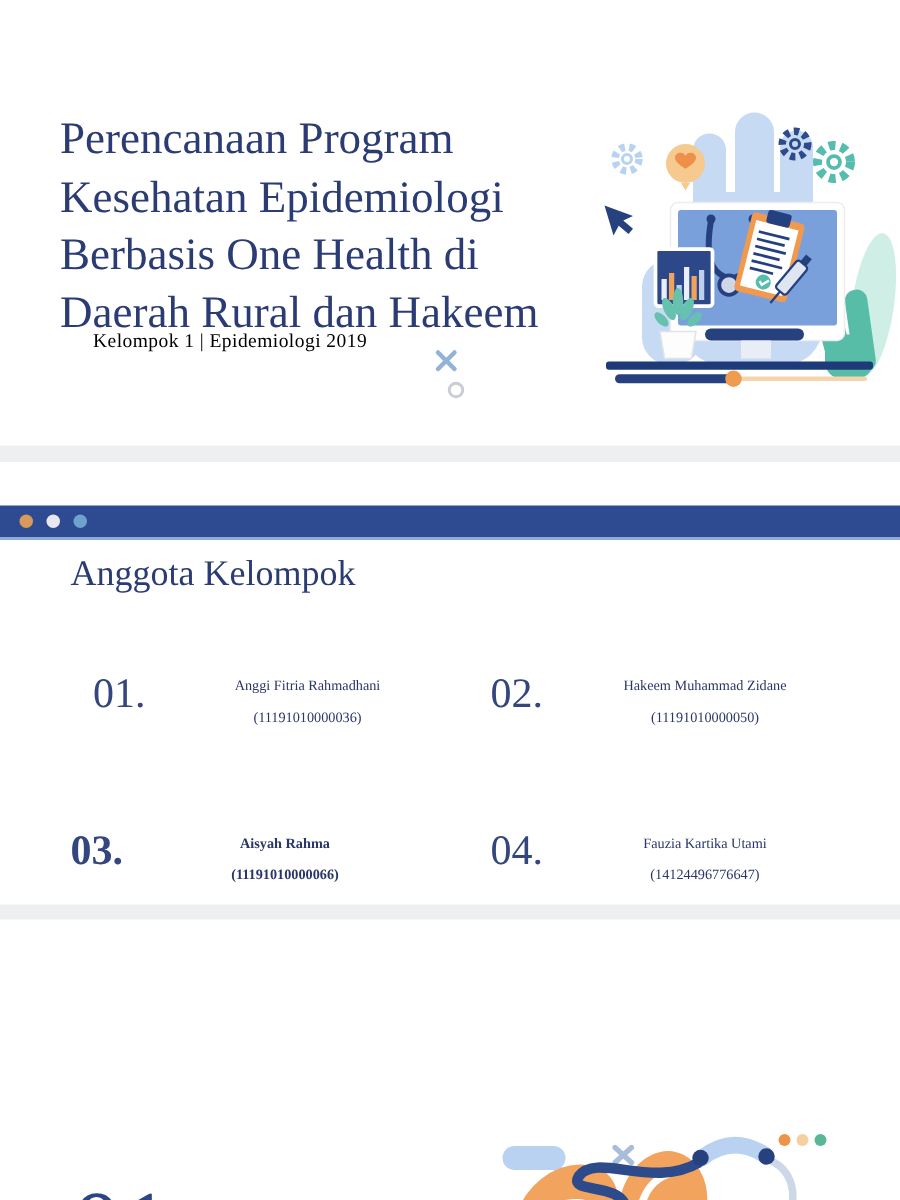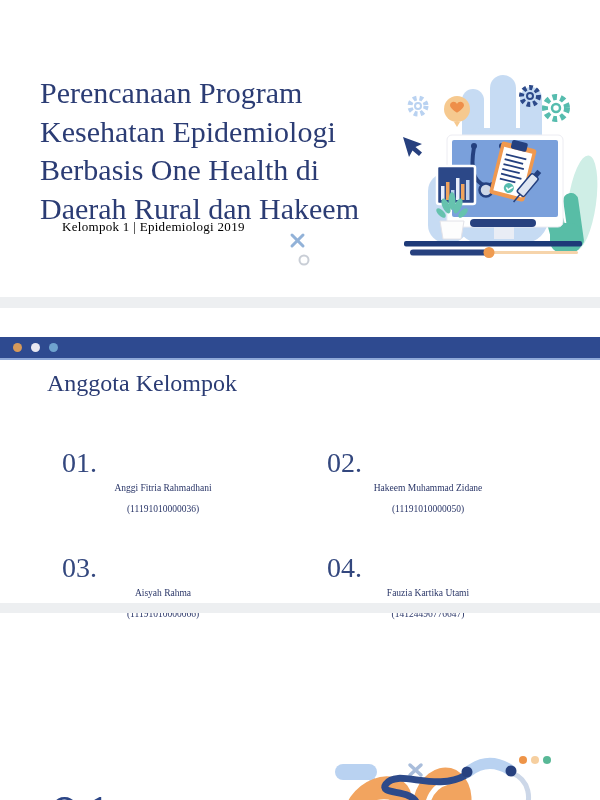--- a/index.html
+++ b/index.html
@@ -18,28 +18,28 @@
 
   
   #slide2{top:308px;height:295px;border-radius:24px;}
   .window-bar{position:absolute;left:0;top:29px;width:600px;height:21px;background:#2e4a90;
               border-bottom:2px solid #8fa9d9;display:flex;align-items:center;}
   .window-dot{width:9px;height:9px;border-radius:50%;margin-left:9px;}
   .window-dot.d1{background:#d79a5a;margin-left:13px;}
   .window-dot.d2{background:#e9e8f1;}
   .window-dot.d3{background:#6fa3cf;}
   .s2-heading{position:absolute;left:47px;top:62px;font-size:24px;color:#2b3c74;}
-  .member{position:absolute;display:flex;align-items:flex-start;flex-direction:column;}
+  .member{position:absolute;display:flex;align-items:flex-start;}
   .member-number{font-size:28px;line-height:30px;color:#33477e;width:42px;}
   .member-info{margin-left:22px;width:158px;text-align:center;padding-top:4px;}
   .member-name{font-size:9.5px;line-height:12px;color:#2a3668;}
   .member-id{font-size:9.5px;line-height:12px;color:#2a3668;margin-top:9px;}
   #member-1{left:62px;top:140px;}
   #member-2{left:327px;top:140px;}
-  #member-3{left:62px;top:245px;}
+  #member-3{left:47px;top:245px;font-weight:bold;}
   #member-4{left:327px;top:245px;}
 
   
   #slide3{top:613px;height:187px;margin-top:28px;}
   .s3-number{position:absolute;left:48px;top:144px;font-size:66px;line-height:66px;color:#2b4586;}
   #s3-illustration{position:absolute;left:290px;top:77px;}
 </style>
 </head>
 <body>
 

